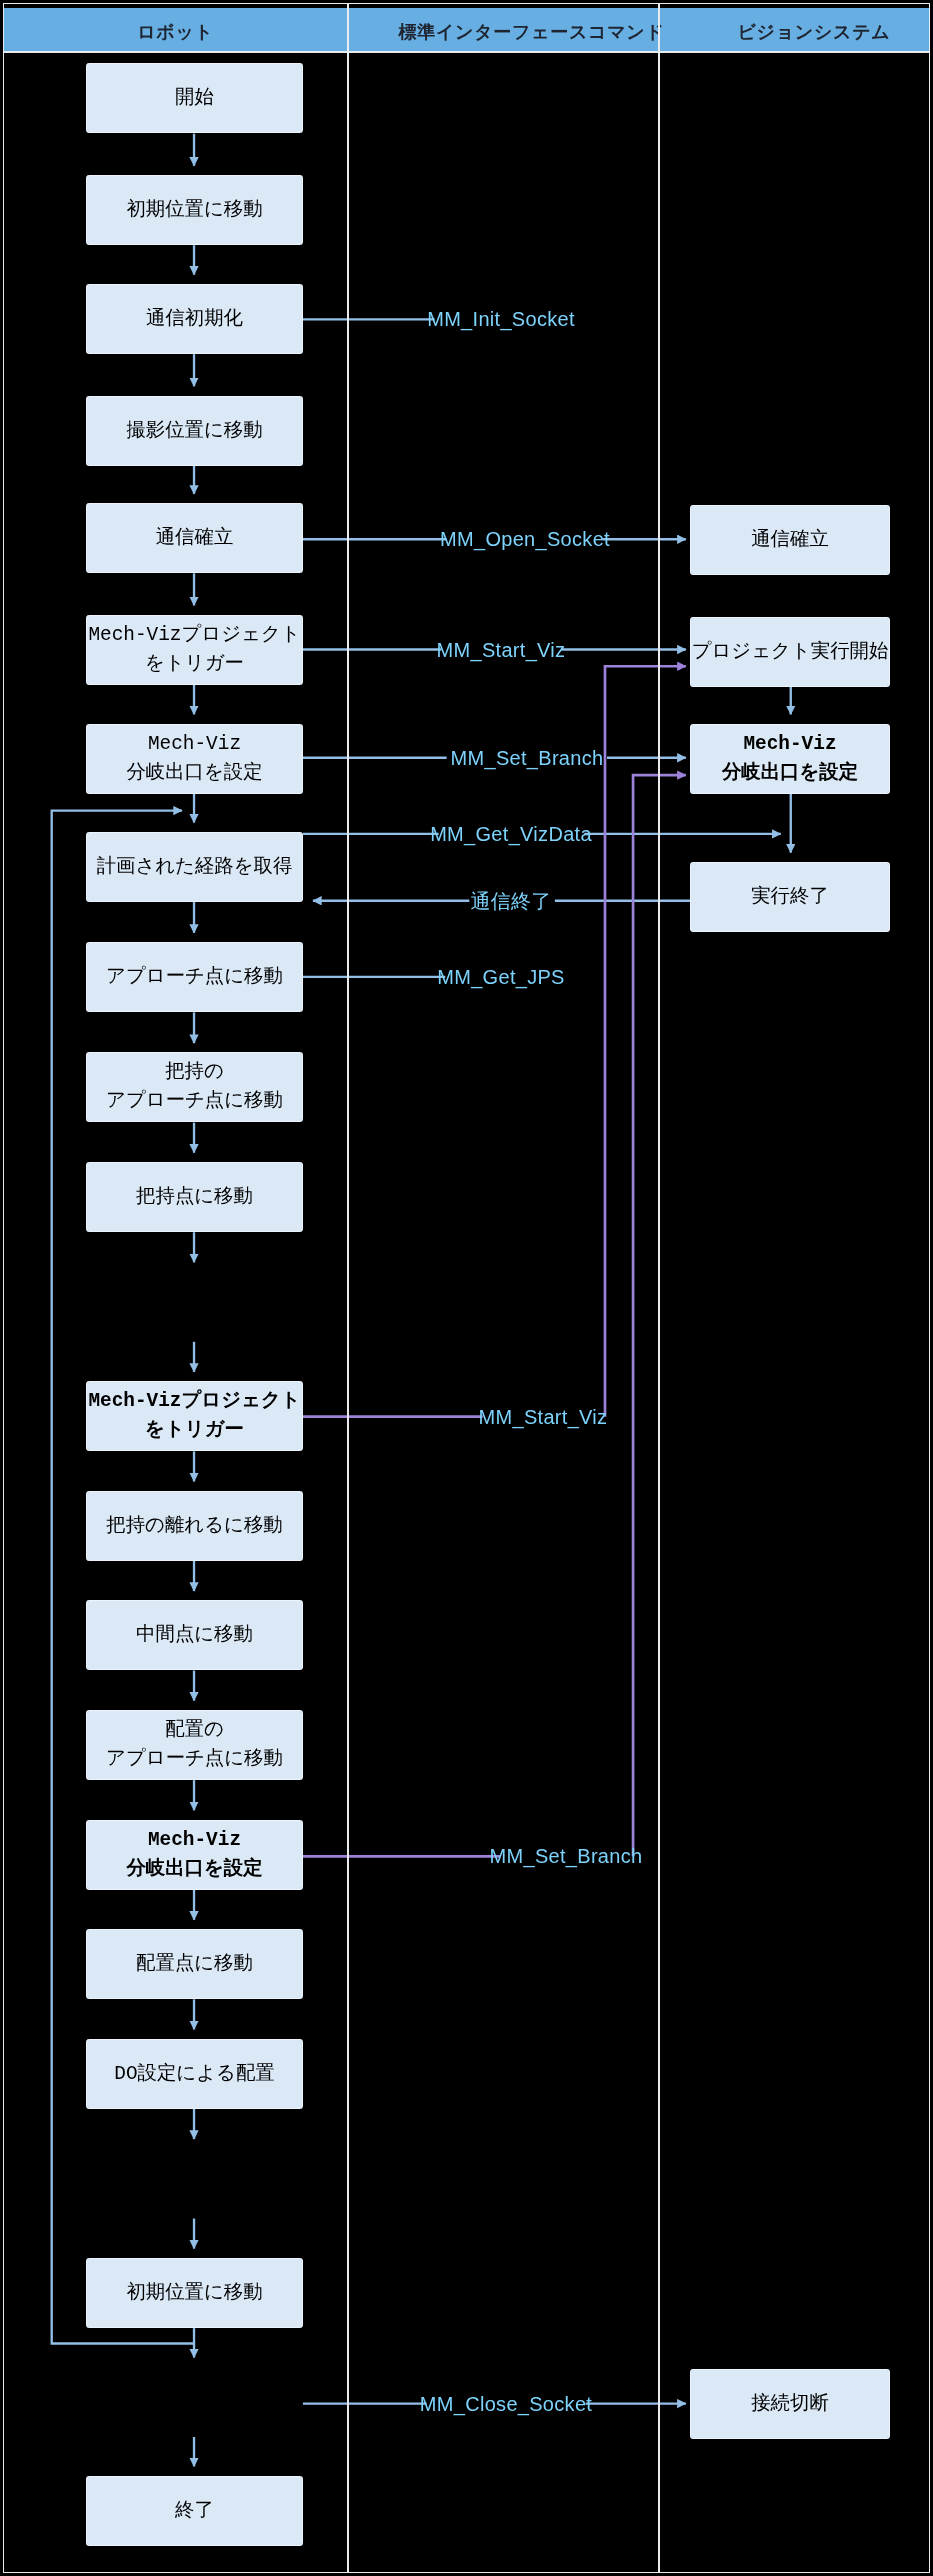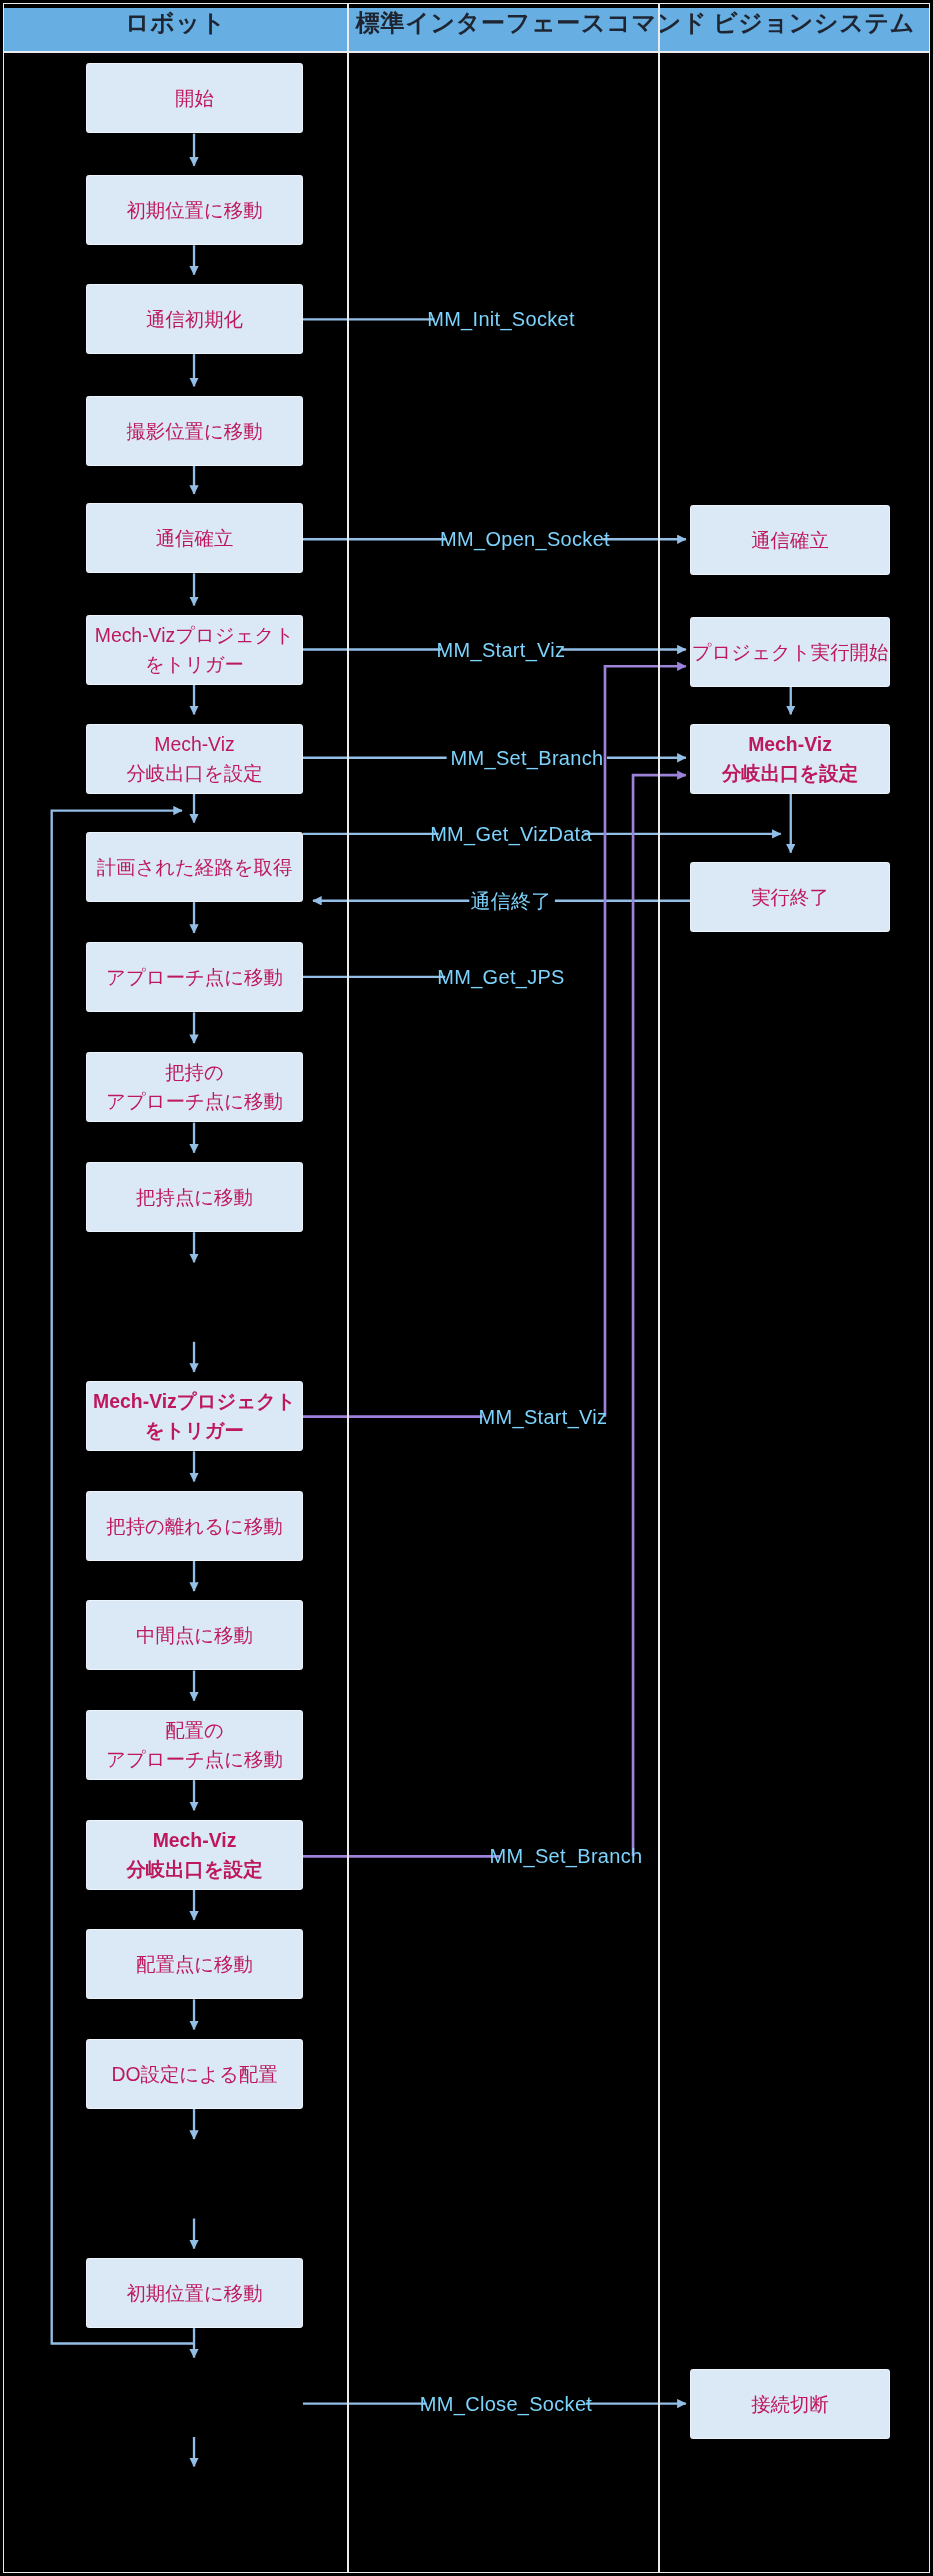--- a/index.html
+++ b/index.html
@@ -6,30 +6,30 @@
   .canvas{
     position:relative;width:934px;height:2576px;background:#000;
     font-family:"Liberation Sans",sans-serif;overflow:hidden;
   }
   .frame{position:absolute;left:2.7px;top:2.7px;width:925px;height:2568px;
     border:1.3px solid #e9ebee;pointer-events:none;}
   .divider{position:absolute;top:4px;height:2568px;width:2px;background:#e9ebee;}
   .divider.d1{left:347px;}
   .divider.d2{left:658px;}
   .header-band{position:absolute;left:4px;top:8px;width:925px;height:43px;background:#67aee2;}
-  .header-cell{position:absolute;top:1px;height:43px;display:flex;align-items:center;justify-content:center;
-    font-size:24px;font-weight:bold;color:#1e2430;letter-spacing:0.7px;font-family:Liberation Serif, serif;}
+  .header-cell{position:absolute;top:10px;height:43px;display:flex;align-items:center;justify-content:center;
+    font-size:18px;font-weight:bold;color:#1e2430;letter-spacing:0.7px;font-family:Liberation Serif, serif;}
   .hc1{left:4px;width:343px;}
   .hc2{left:349px;width:365px;}
   .hc3{left:660px;width:308px;}
   .header-sep{position:absolute;left:4px;top:51px;width:925px;height:2px;background:#e9ebee;}
   .wires{position:absolute;left:0;top:0;}
   .node{position:absolute;background:#dbe9f7;border:1.3px solid #eef4fb;border-radius:2.7px;
     box-sizing:border-box;display:flex;align-items:center;justify-content:center;text-align:center;
-    font-size:19.4px;line-height:29px;color:#be185d;white-space:pre-line;}
+    font-size:19.4px;line-height:29px;color:#000000;white-space:pre-line;font-family:Liberation Mono, monospace;}
   .node.robot{left:86px;width:217px;height:70px;}
   .node.vision{left:690px;width:200px;height:70px;}
   .node.bold{font-weight:bold;}
   .cmd{position:absolute;transform:translate(-50%,-50%);white-space:nowrap;
     font-size:20px;color:#7dd3fc;letter-spacing:0.3px;}
 </style>
 </head>
 <body>
 
 <div class="canvas">
@@ -130,20 +130,21 @@
 をトリガー</div>
   <div class="node robot" style="top:1491px">把持の離れるに移動</div>
   <div class="node robot" style="top:1600px">中間点に移動</div>
   <div class="node robot" style="top:1710px">配置の
 アプローチ点に移動</div>
   <div class="node robot bold" style="top:1820px">Mech-Viz
 分岐出口を設定</div>
   <div class="node robot" style="top:1929px">配置点に移動</div>
   <div class="node robot" style="top:2039px">DO設定による配置</div>
   <div class="node robot" style="top:2258px">初期位置に移動</div>
+  <div class="node robot" style="top:2476px">終了</div>
 
   <div class="node vision" style="top:505px">通信確立</div>
   <div class="node vision" style="top:617px">プロジェクト実行開始</div>
   <div class="node vision bold" style="top:724px">Mech-Viz
 分岐出口を設定</div>
   <div class="node vision" style="top:862px">実行終了</div>
   <div class="node vision" style="top:2369px">接続切断</div>
 
   <div class="cmd" style="left:501px;top:319px">MM_Init_Socket</div>
   <div class="cmd" style="left:525px;top:539px">MM_Open_Socket</div>

